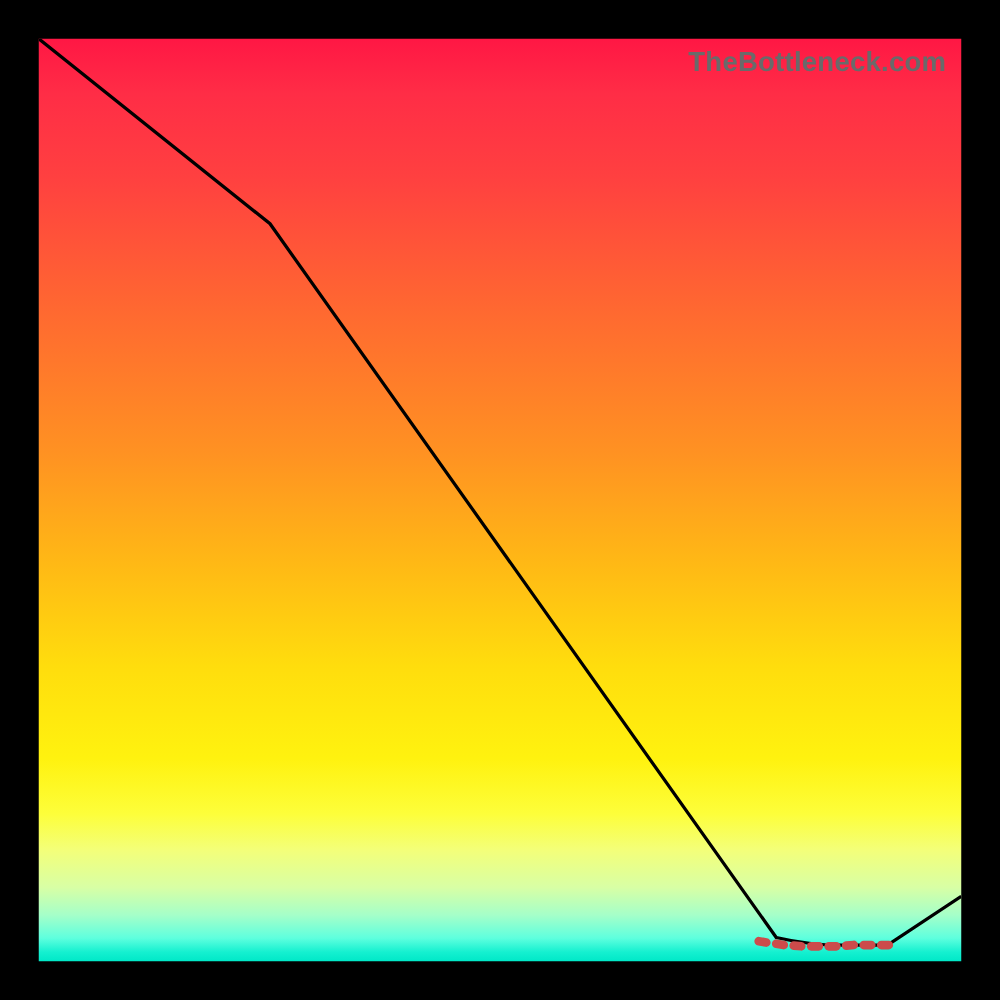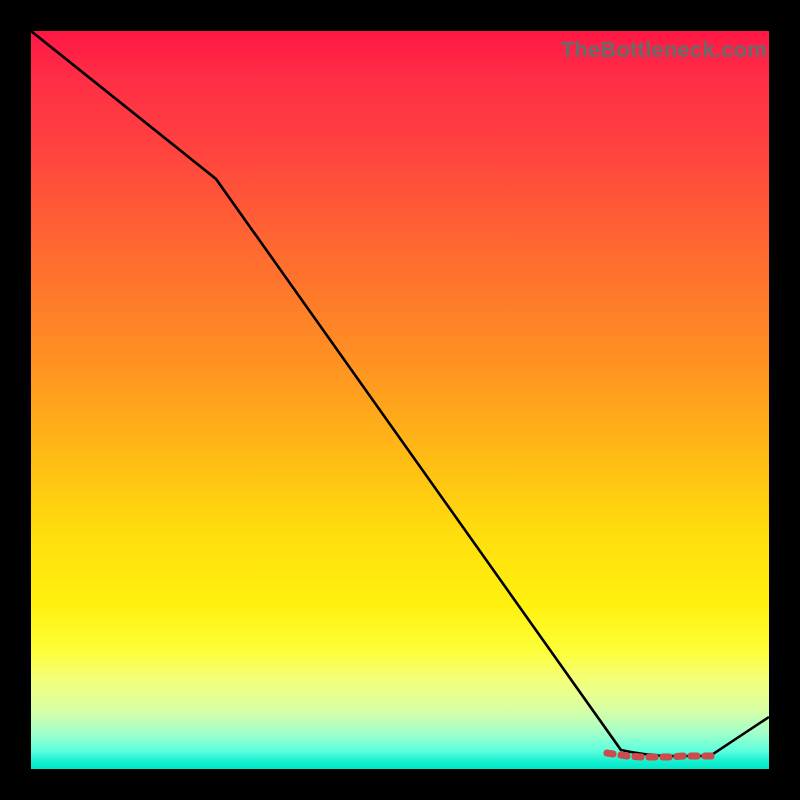--- a/index.html
+++ b/index.html
@@ -37,21 +37,21 @@
       #d8ffa5 92%,
       #a5ffc9 95%,
       #5effde 97.5%,
       #15f0d0 99%,
       #00e8c8 100%
     );
   }
   .watermark {
     position: absolute;
     top: 6px;
-    right: 2px;
+    right: 12px;
     font-size: 22px;
     font-weight: 600;
     color: #6a6a6a;
     letter-spacing: 0.2px;
     user-select: none;
   }
   svg.curve {
     position: absolute;
     left: 0;
     top: 0;

